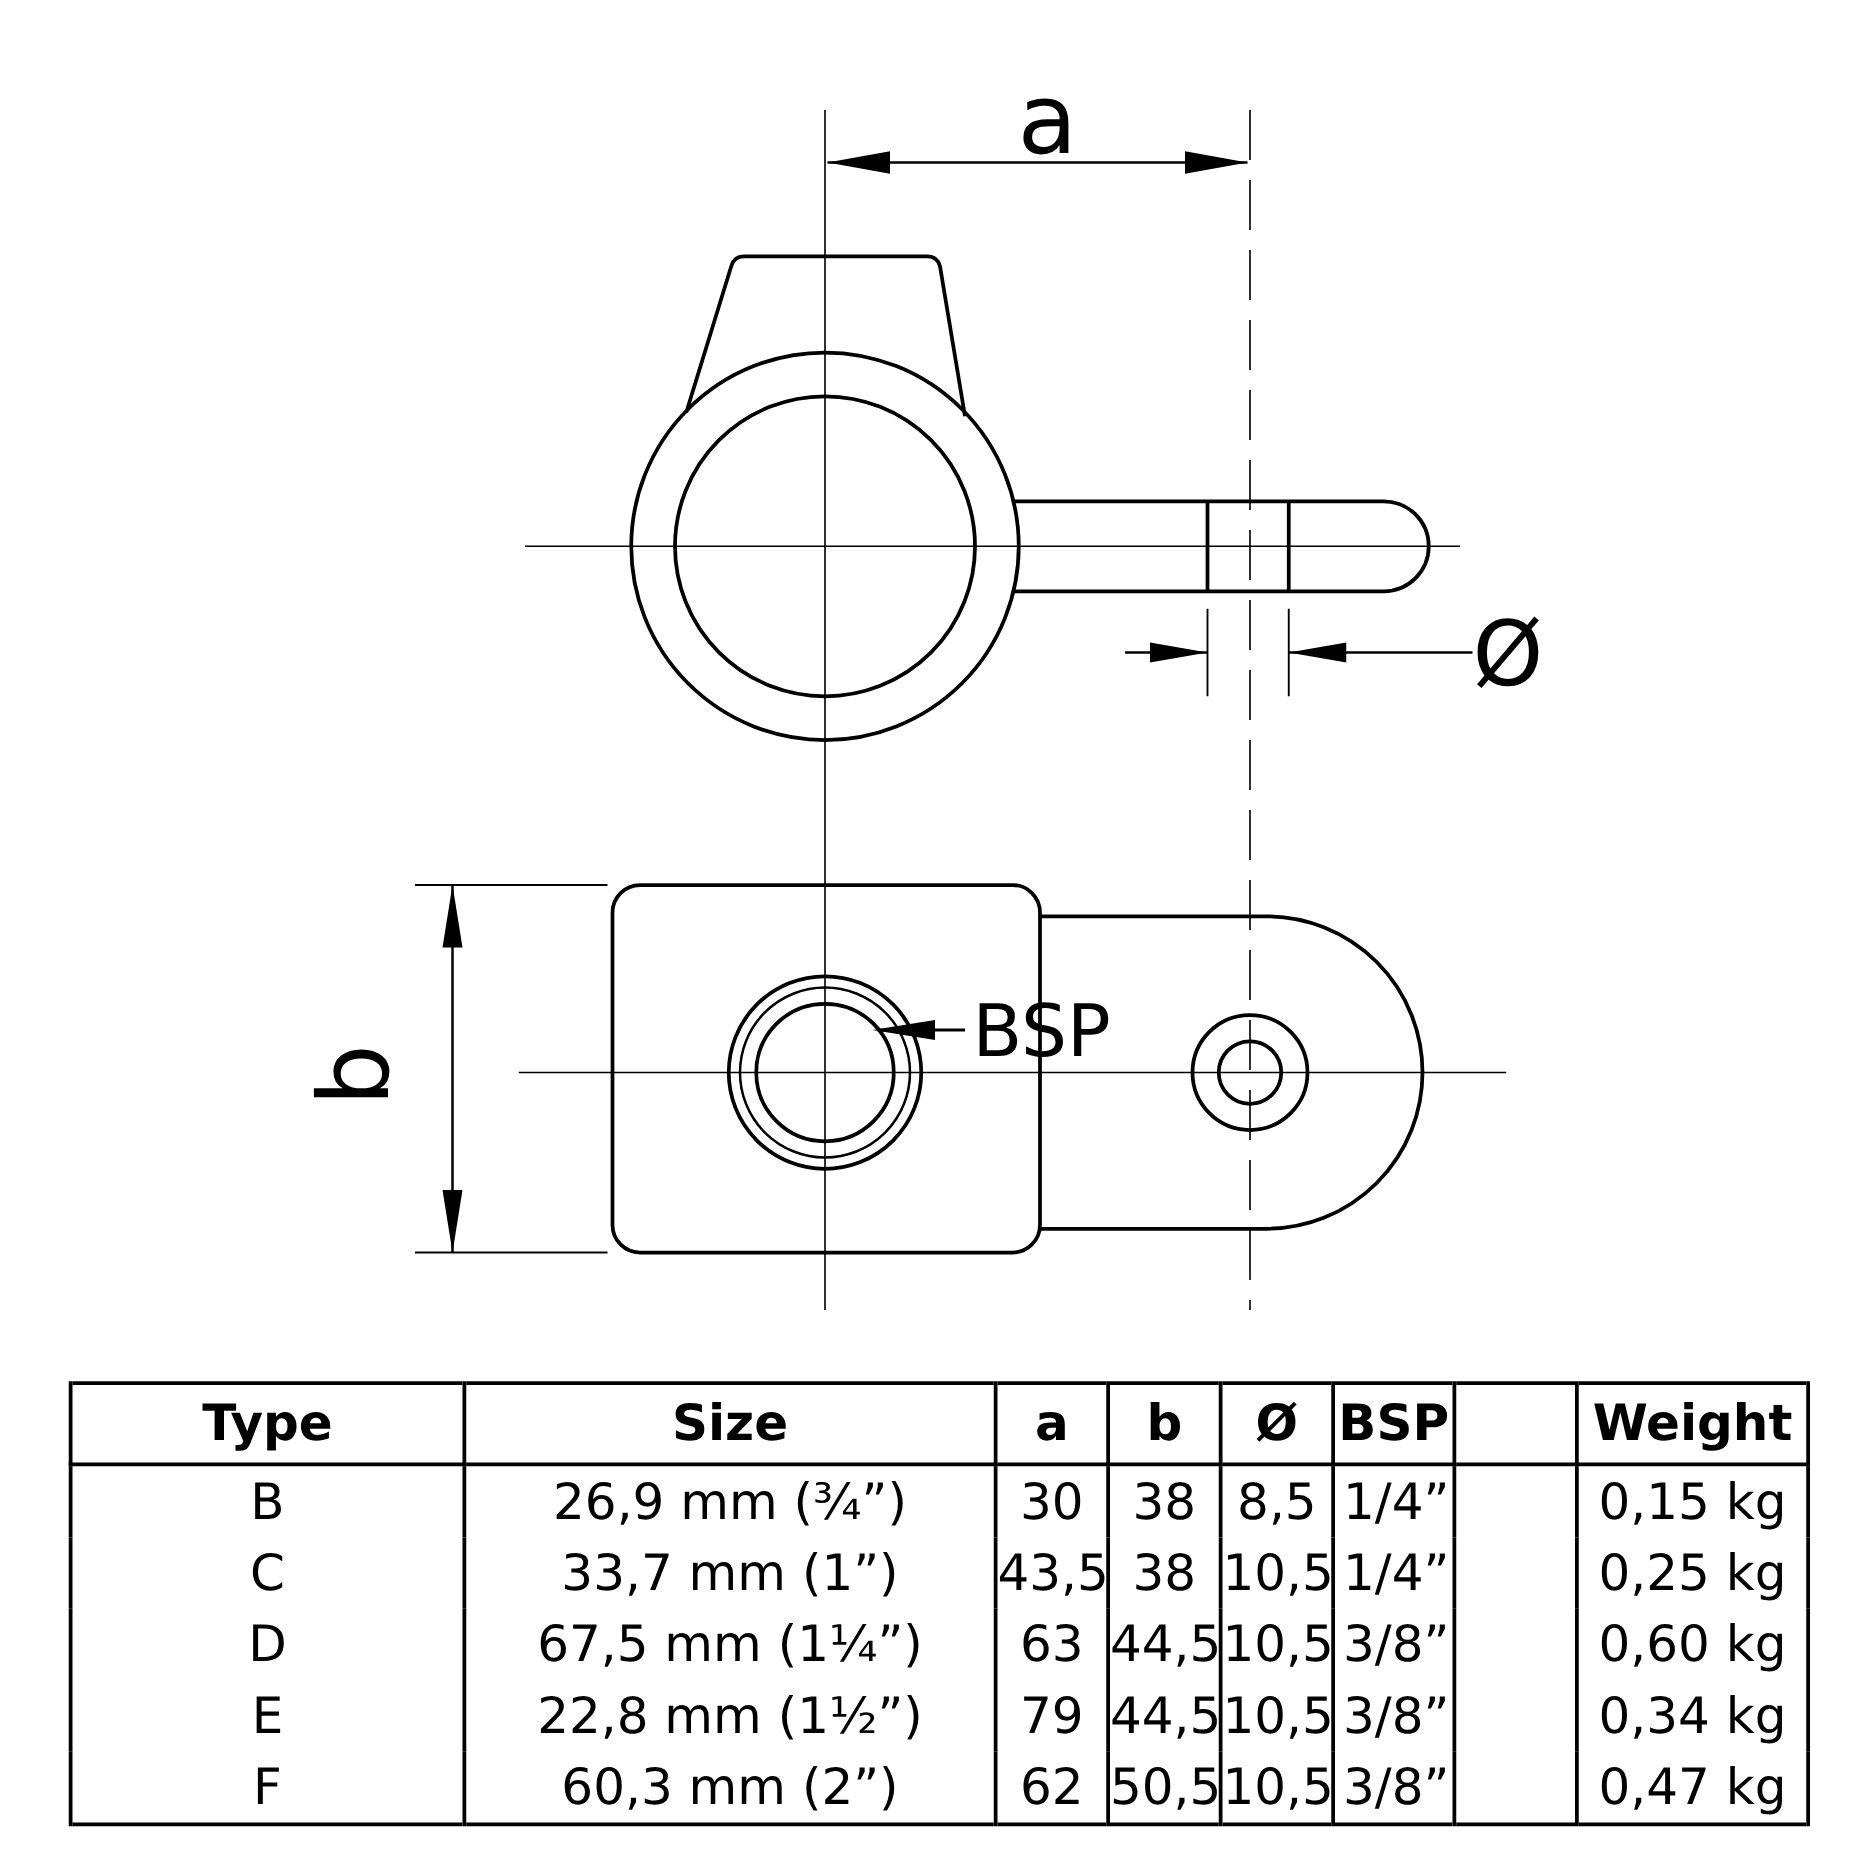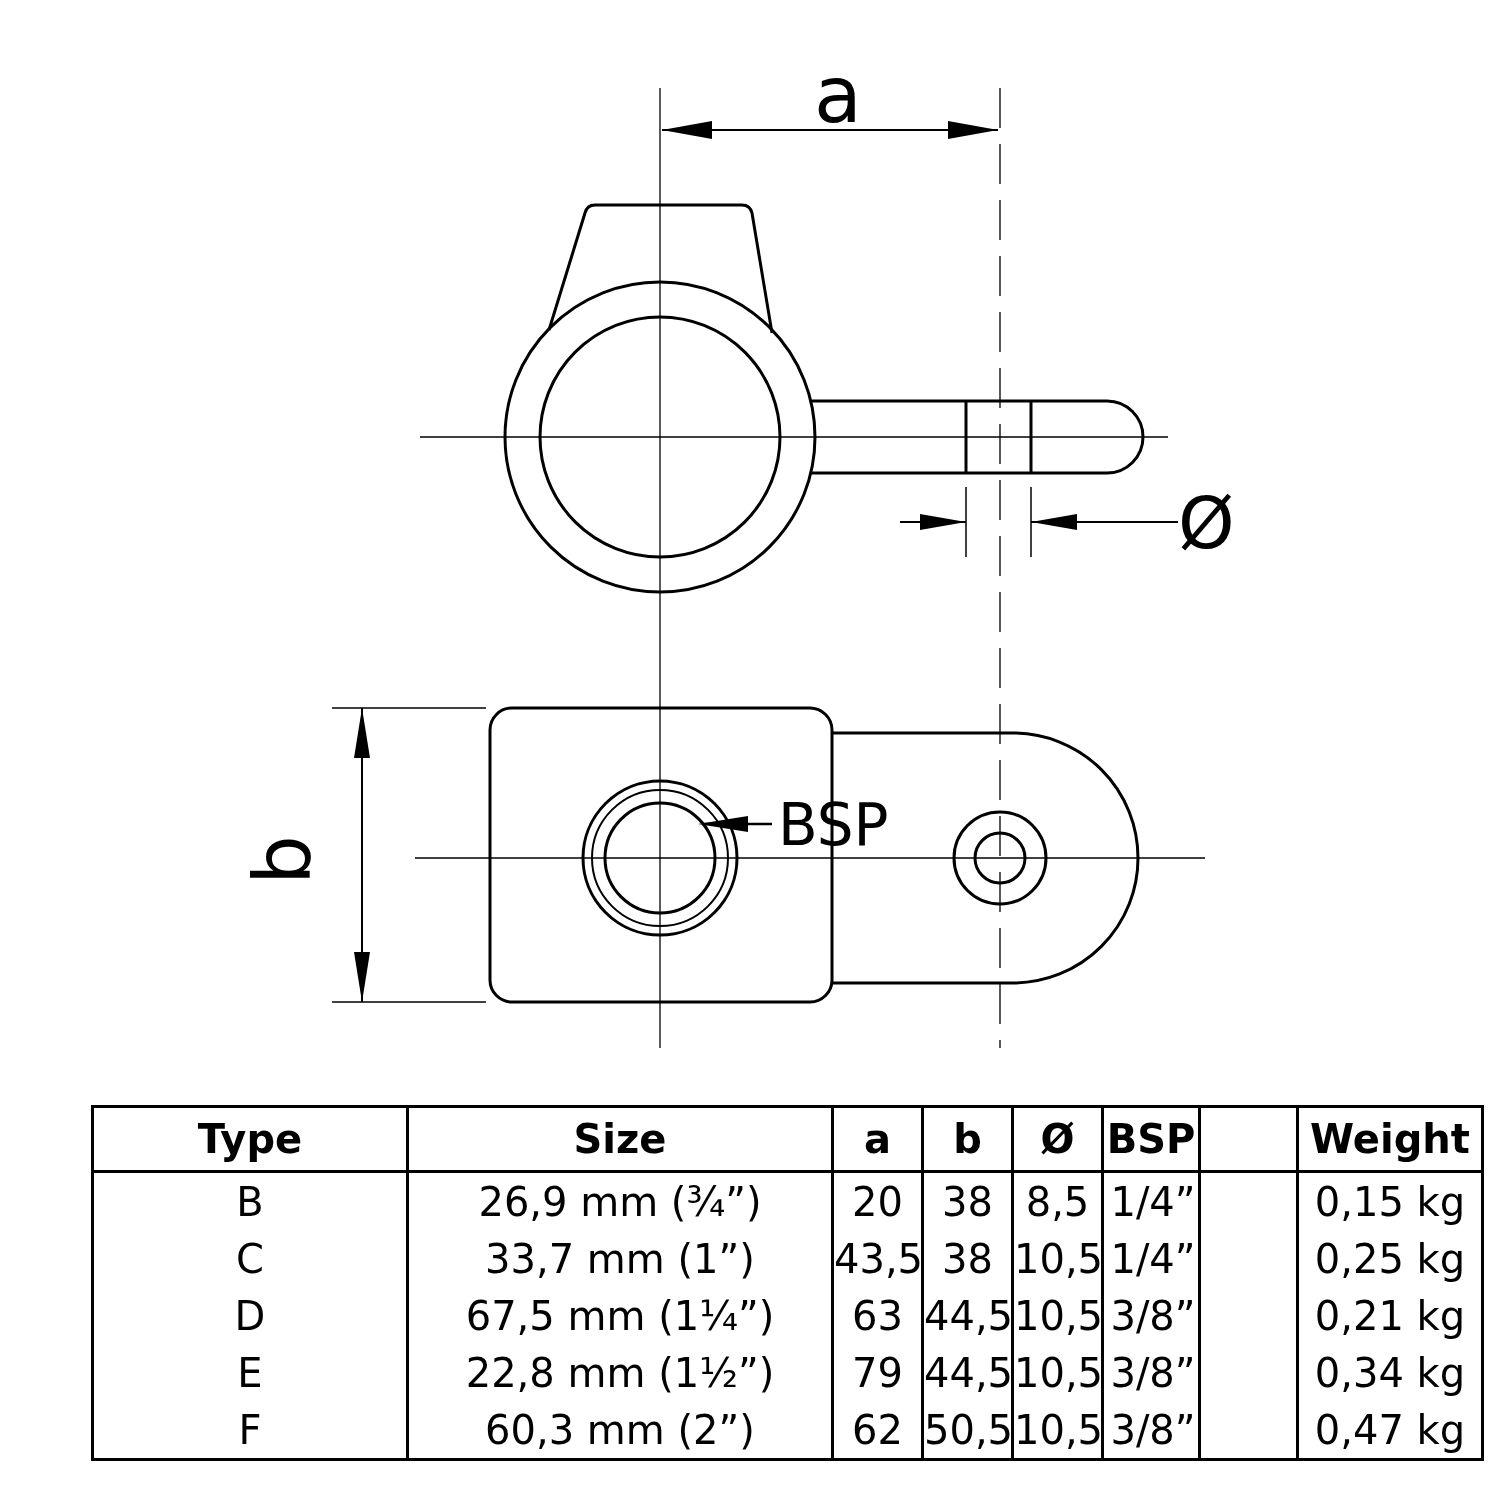--- a/index.html
+++ b/index.html
@@ -30,21 +30,20 @@
   }
   table.spec-table {
     position: absolute;
     left: 55px;
     top: 1105px;
     width: 1390px;
     height: 356px;
     border-collapse: collapse;
     table-layout: fixed;
     border: 3px solid #000;
-    margin-left: 36px;
   }
   table.spec-table th {
     border-left: 3px solid #000;
     border-right: 3px solid #000;
     border-bottom: 3px solid #000;
     font-size: 40px;
     font-weight: bold;
     height: 62px;
     text-align: center;
     vertical-align: middle;
@@ -156,21 +155,21 @@
         <th>Ø</th>
         <th>BSP</th>
         <th></th>
         <th>Weight</th>
       </tr>
     </thead>
     <tbody>
       <tr>
         <td>B</td>
         <td>26,9 mm (¾”)</td>
-        <td>20</td>
+        <td>30</td>
         <td>38</td>
         <td>8,5</td>
         <td class="left-align">1/4”</td>
         <td></td>
         <td>0,15 kg</td>
       </tr>
       <tr>
         <td>C</td>
         <td>33,7 mm (1”)</td>
         <td>43,5</td>
@@ -181,21 +180,21 @@
         <td>0,25 kg</td>
       </tr>
       <tr>
         <td>D</td>
         <td>67,5 mm (1¼”)</td>
         <td>63</td>
         <td>44,5</td>
         <td>10,5</td>
         <td class="left-align">3/8”</td>
         <td></td>
-        <td>0,21 kg</td>
+        <td>0,60 kg</td>
       </tr>
       <tr>
         <td>E</td>
         <td>22,8 mm (1½”)</td>
         <td>79</td>
         <td>44,5</td>
         <td>10,5</td>
         <td class="left-align">3/8”</td>
         <td></td>
         <td>0,34 kg</td>

